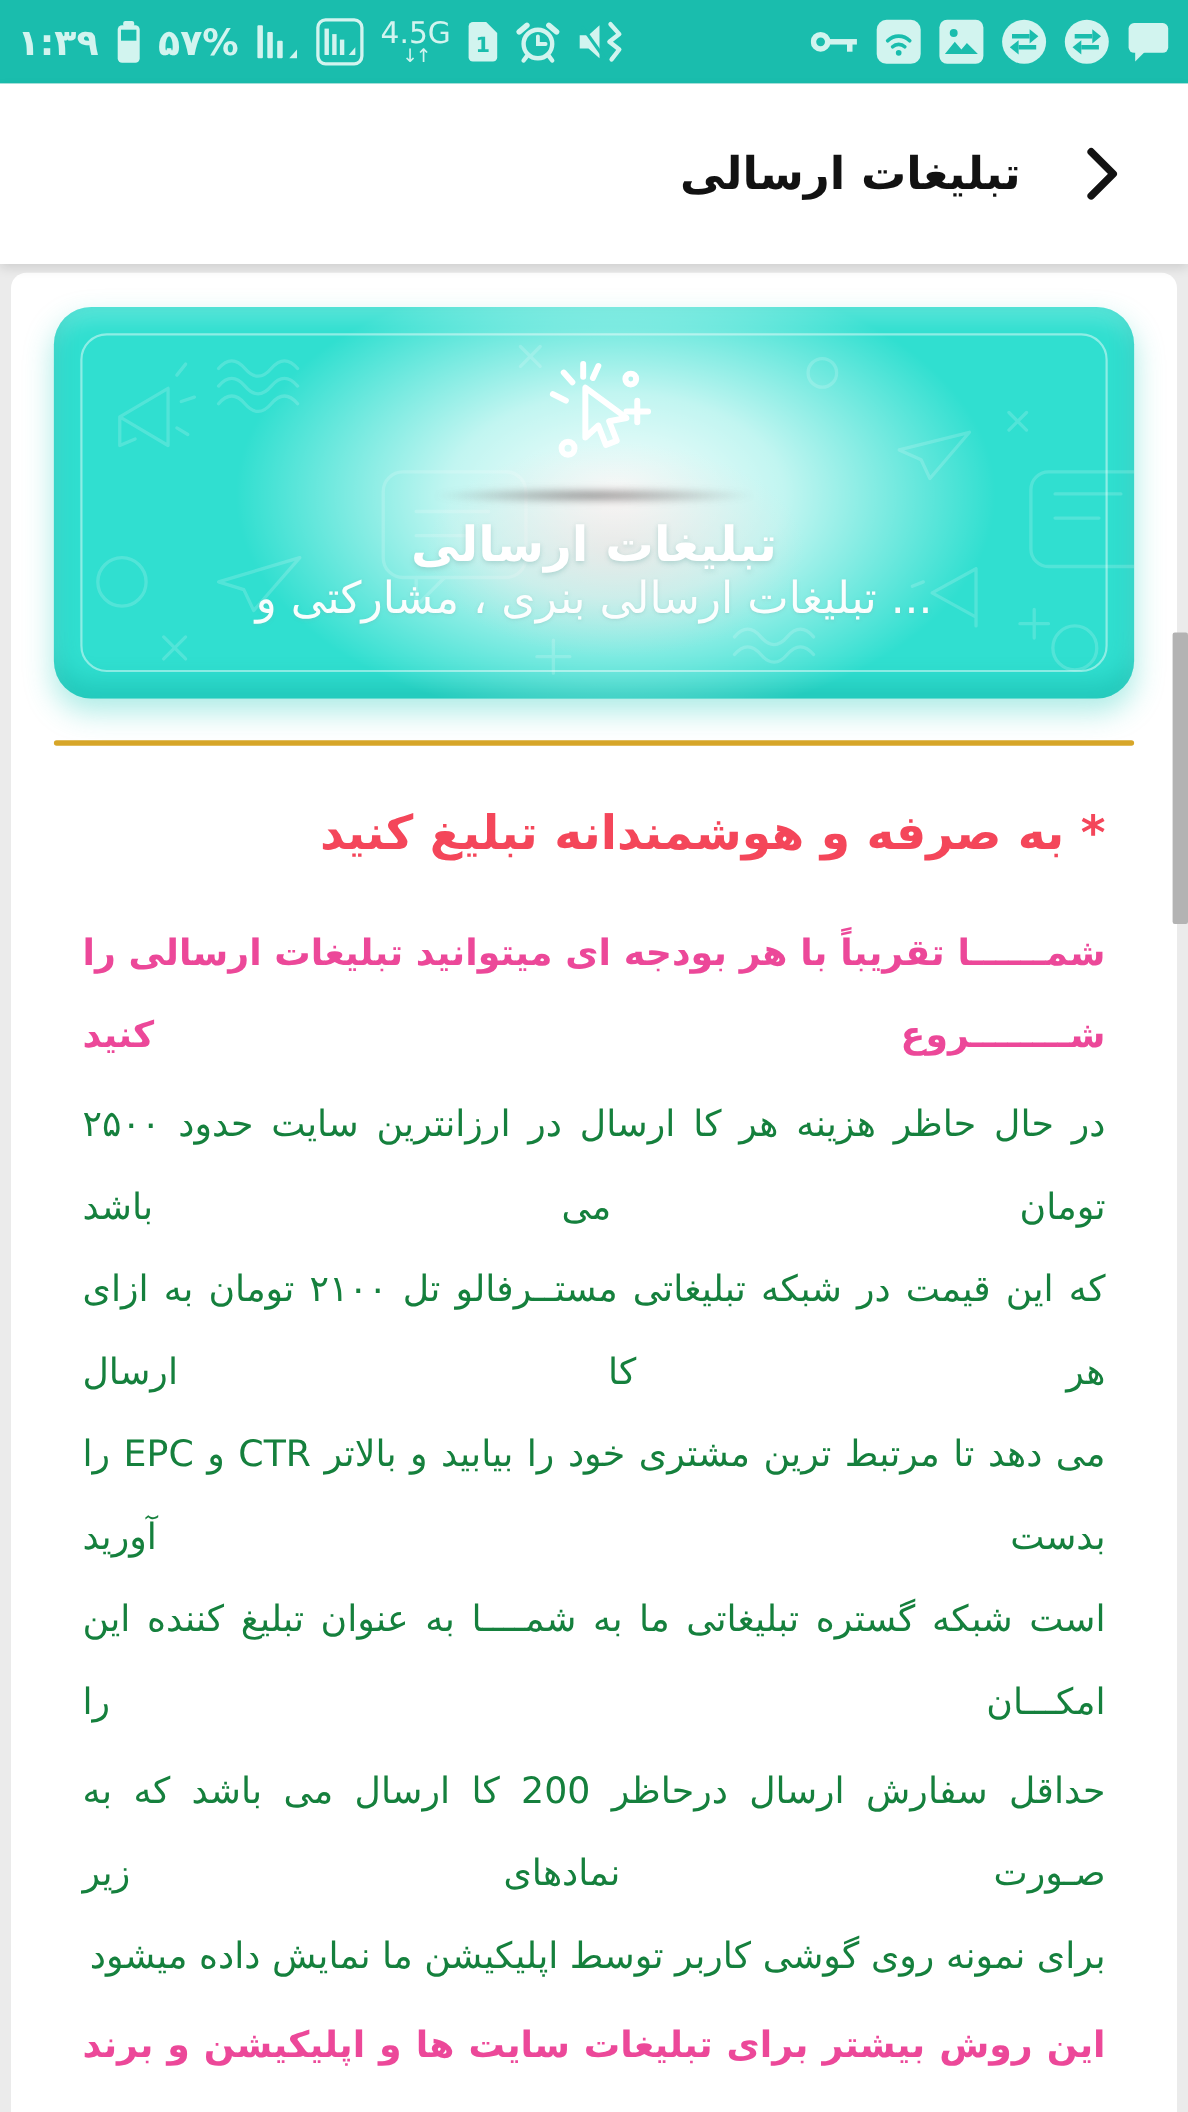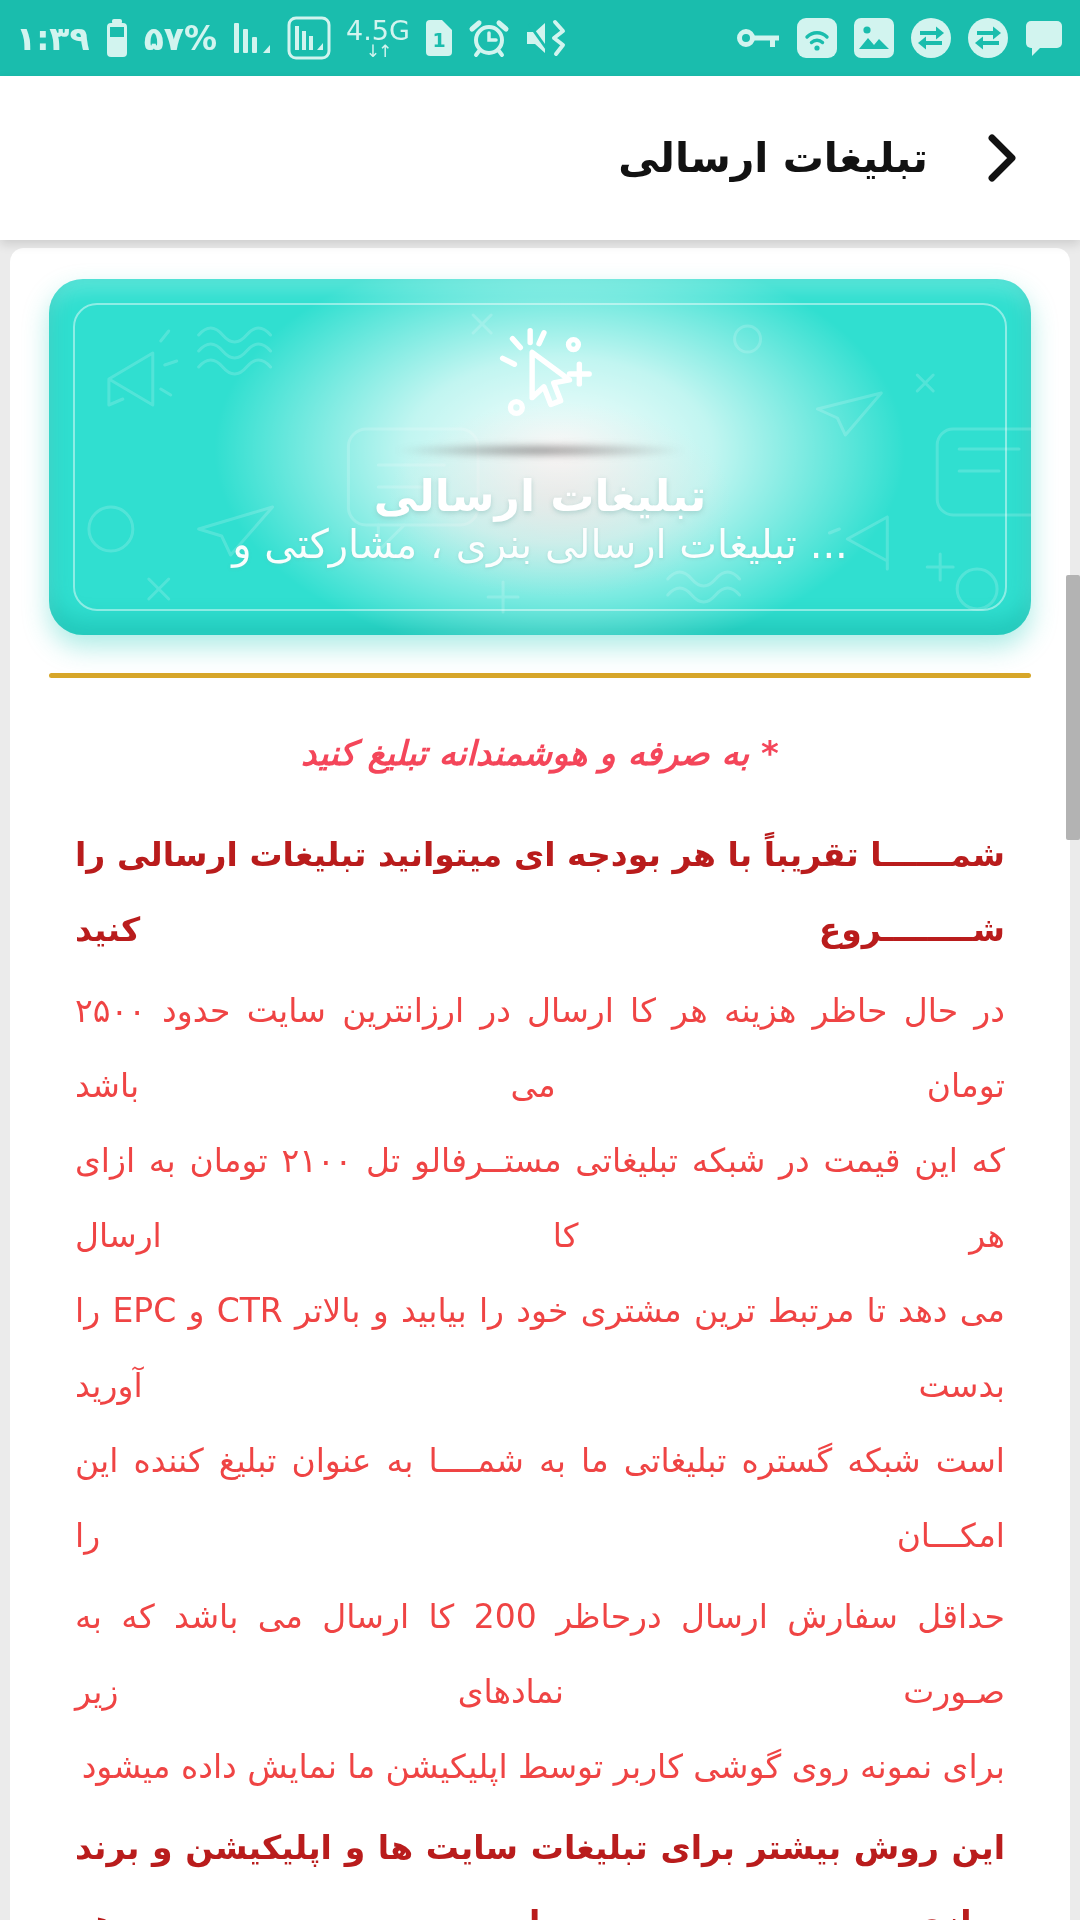--- a/index.html
+++ b/index.html
@@ -54,25 +54,25 @@
   .ellipse-shadow{
     width:290px;height:15px;margin-top:6px;border-radius:50%;
     background:radial-gradient(ellipse at center, rgba(75,75,75,.55), rgba(75,75,75,0) 72%);
     filter:blur(3px);
   }
   .banner-title{margin-top:12px;font-size:44px;font-weight:bold;color:#fff;text-shadow:0 2px 5px rgba(120,180,175,.45);}
   .banner-sub{margin-top:0;font-size:40px;color:rgba(255,255,255,.96);text-shadow:0 1px 3px rgba(120,180,175,.35);}
   
   .divider{height:5px;background:#d7a629;border-radius:3px;margin-top:38px;}
   .content{direction:rtl;padding:0 26px;}
-  .red-heading{margin-top:54px;font-size:34px;font-weight:bold;color:#f4465a;text-align:center;line-height:1.25;font-style:italic;}
+  .red-heading{margin-top:54px;font-size:43px;font-weight:bold;color:#f4465a;text-align:right;line-height:1.25;}
   .jline{font-size:33px;line-height:75px;text-align:justify;text-align-last:justify;white-space:normal;}
   .jline.end{text-align-last:right;}
-  .gray{color:#ef4444;}
-  .dark{color:#b91c1c;font-weight:bold;}
+  .gray{color:#15803d;}
+  .dark{color:#ec4899;font-weight:bold;}
   .intro{margin-top:42px;}
   .para{margin-top:6px;}
   
   .scroll-thumb{position:absolute;right:0;top:575px;width:14px;height:265px;background:#b3b3b3;border-radius:2px;}
 </style>
 </head>
 <body>
 
 <div class="statusbar">
   <div class="sb-group">

